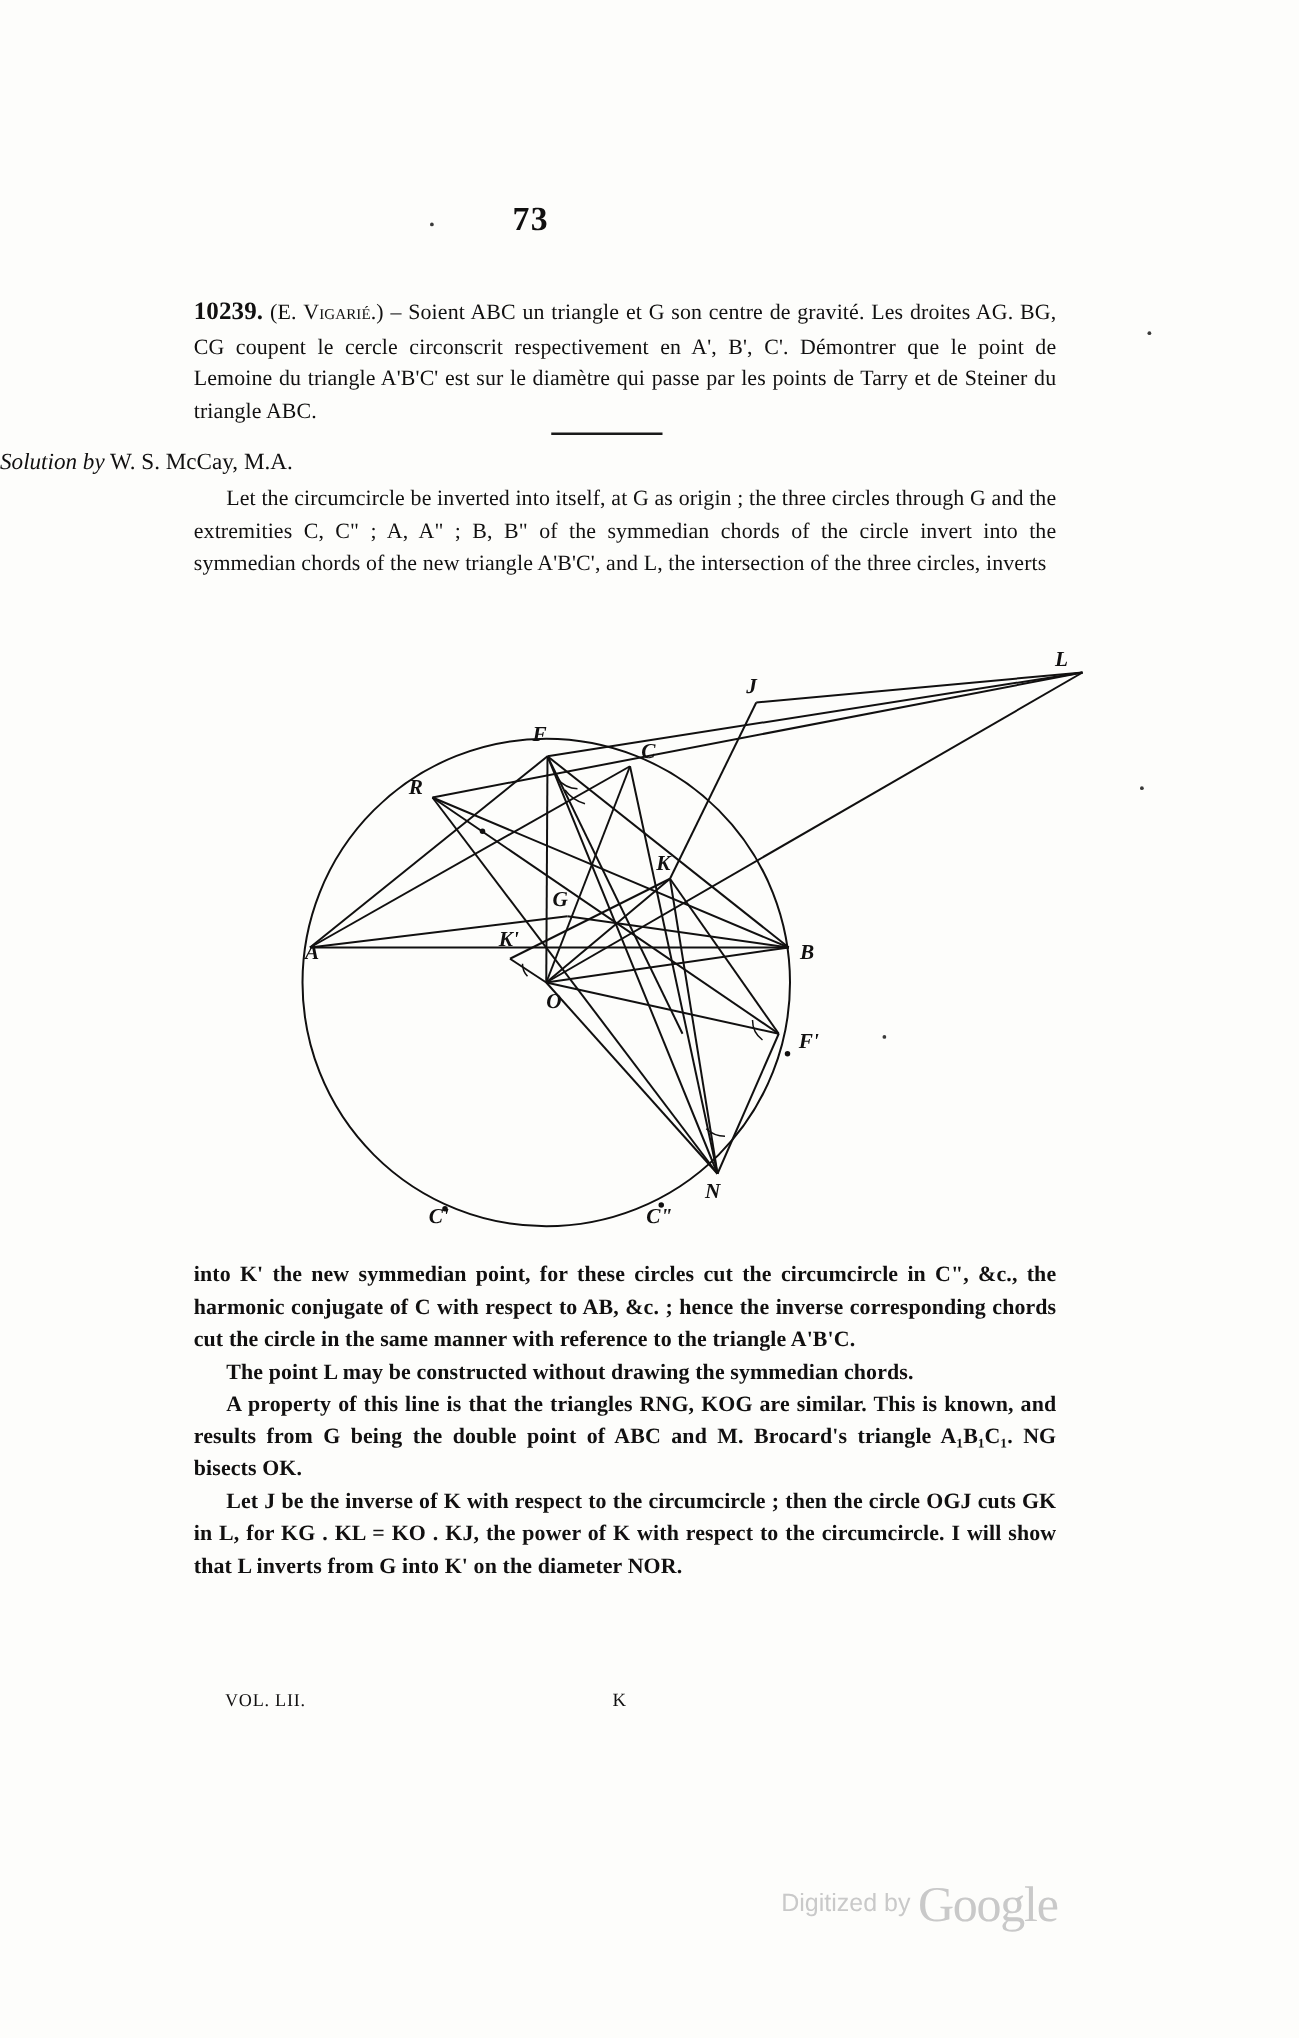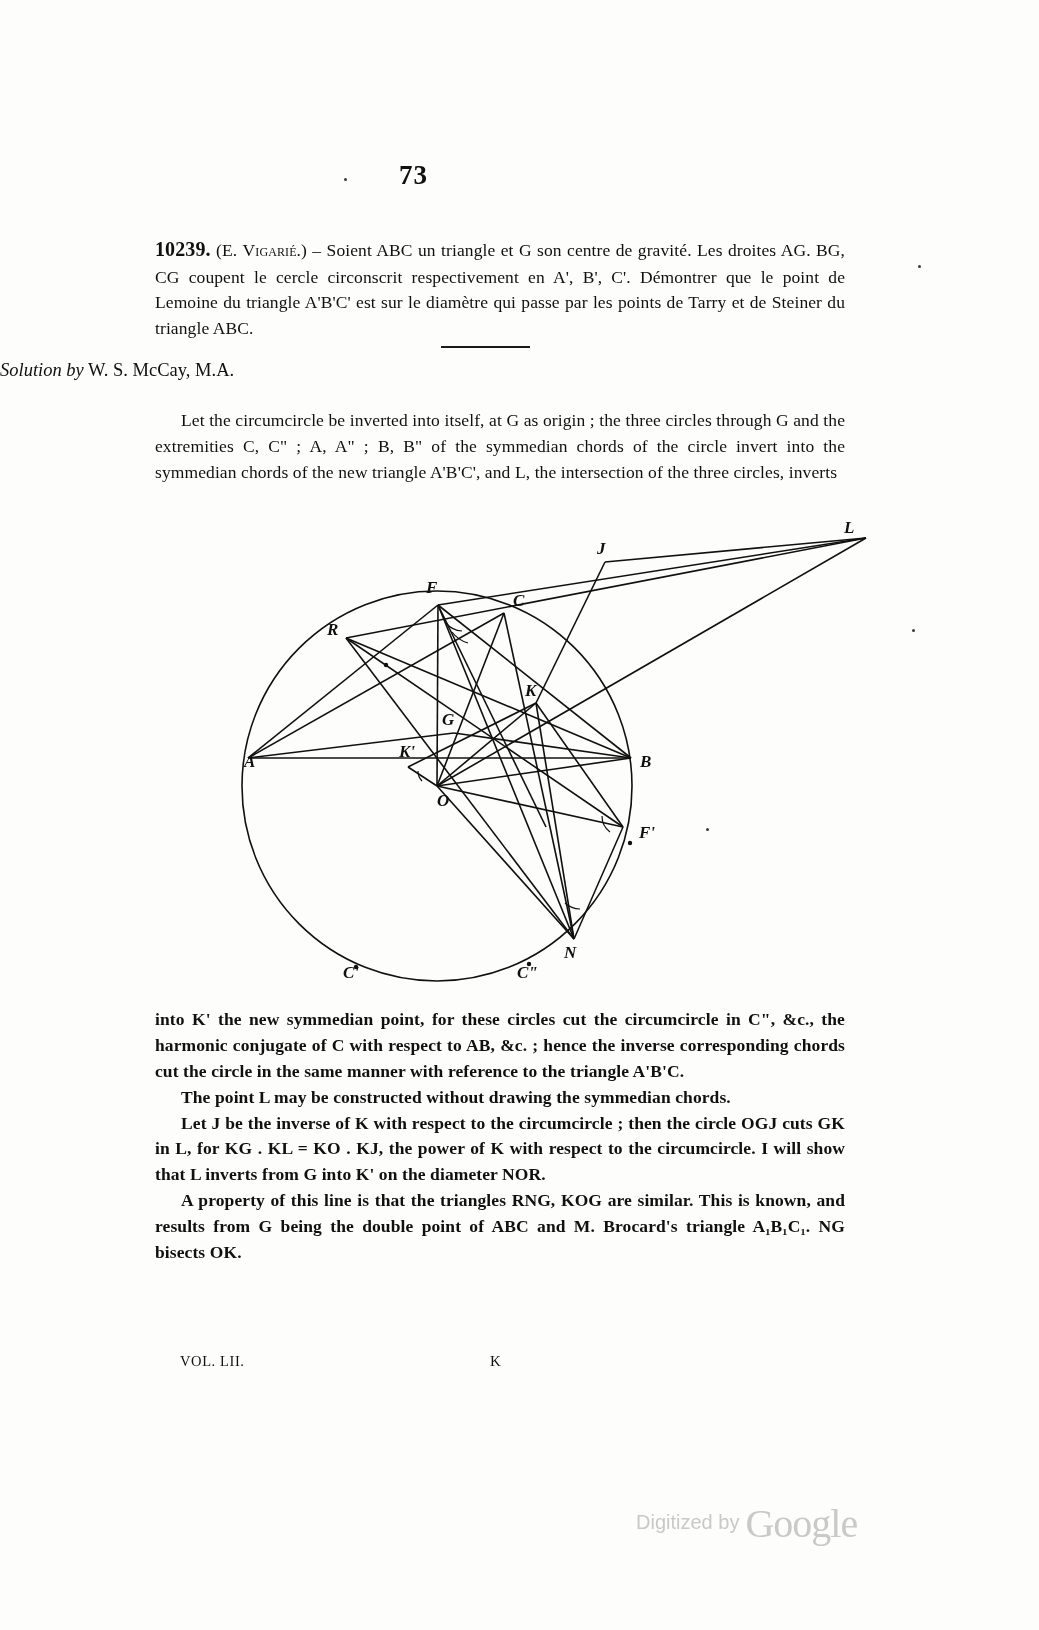--- a/index.html
+++ b/index.html
@@ -12,21 +12,21 @@
     width: 1039px;
     height: 1630px;
     background: #fdfdfb;
     overflow: hidden;
     font-family: "Liberation Serif", serif;
     color: #111010;
   }
   .page-number {
     position: absolute;
     top: 160px;
-    left: 1px;
+    left: 12px;
     width: 825px;
     text-align: center;
     font-size: 27px;
     font-weight: bold;
     letter-spacing: 1px;
   }
   .dot-top {
     position: absolute;
     top: 178px;
     left: 344px;
@@ -95,21 +95,21 @@
     top: 360px;
     left: 0;
     width: 1039px;
     text-align: left;
     font-size: 18.5px;
   }
   .solution-by i {
     font-style: italic;
   }
   .para1 {
-    top: 408px;
+    top: 386px;
     left: 155px;
     width: 690px;
   }
   .para1 .ind {
     display: inline-block;
     width: 26px;
   }
   .figure {
     position: absolute;
     top: 505px;
@@ -154,21 +154,20 @@
   .watermark {
     position: absolute;
     top: 1500px;
     left: 625px;
     width: 260px;
     height: 48px;
     color: #c9c9c9;
     font-size: 20px;
     font-family: "Liberation Sans", sans-serif;
     white-space: nowrap;
-    margin-left: 11px;
   }
   .watermark .g {
     font-size: 40px;
     font-family: "Liberation Serif", serif;
     letter-spacing: -1px;
     vertical-align: -8px;
     margin-left: 6px;
   }
   .lbl {
     font-family: "Liberation Serif", serif;
@@ -275,22 +274,22 @@
         <text x="414" y="453">N</text>
         <text x="193" y="473">C'</text>
         <text x="367" y="473">C"</text>
       </g>
     </svg>
   </div>
 
   <div class="block para2">
     <p>into K' the new symmedian point, for these circles cut the circumcircle in C", &amp;c., the harmonic conjugate of C with respect to AB, &amp;c. ; hence the inverse corresponding chords cut the circle in the same manner with reference to the triangle A'B'C.</p>
     <p>The point L may be constructed without drawing the symmedian chords.</p>
+    <p>A property of this line is that the triangles RNG, KOG are similar. This is known, and results from G being the double point of ABC and M. Brocard's triangle A₁B₁C₁.   NG bisects OK.</p>
     <p>Let J be the inverse of K with respect to the circumcircle ; then the circle OGJ cuts GK in L, for KG . KL = KO . KJ, the power of K with respect to the circumcircle.   I will show that L inverts from G into K' on the diameter NOR.</p>
-    <p>A property of this line is that the triangles RNG, KOG are similar. This is known, and results from G being the double point of ABC and M. Brocard's triangle A₁B₁C₁.   NG bisects OK.</p>
   </div>
 
   <div class="footer">
     <span class="vol">VOL. LII.</span>
     <span class="sig">K</span>
   </div>
 
   <div class="watermark">
     <span>Digitized by</span><span class="g">Google</span>
   </div>

